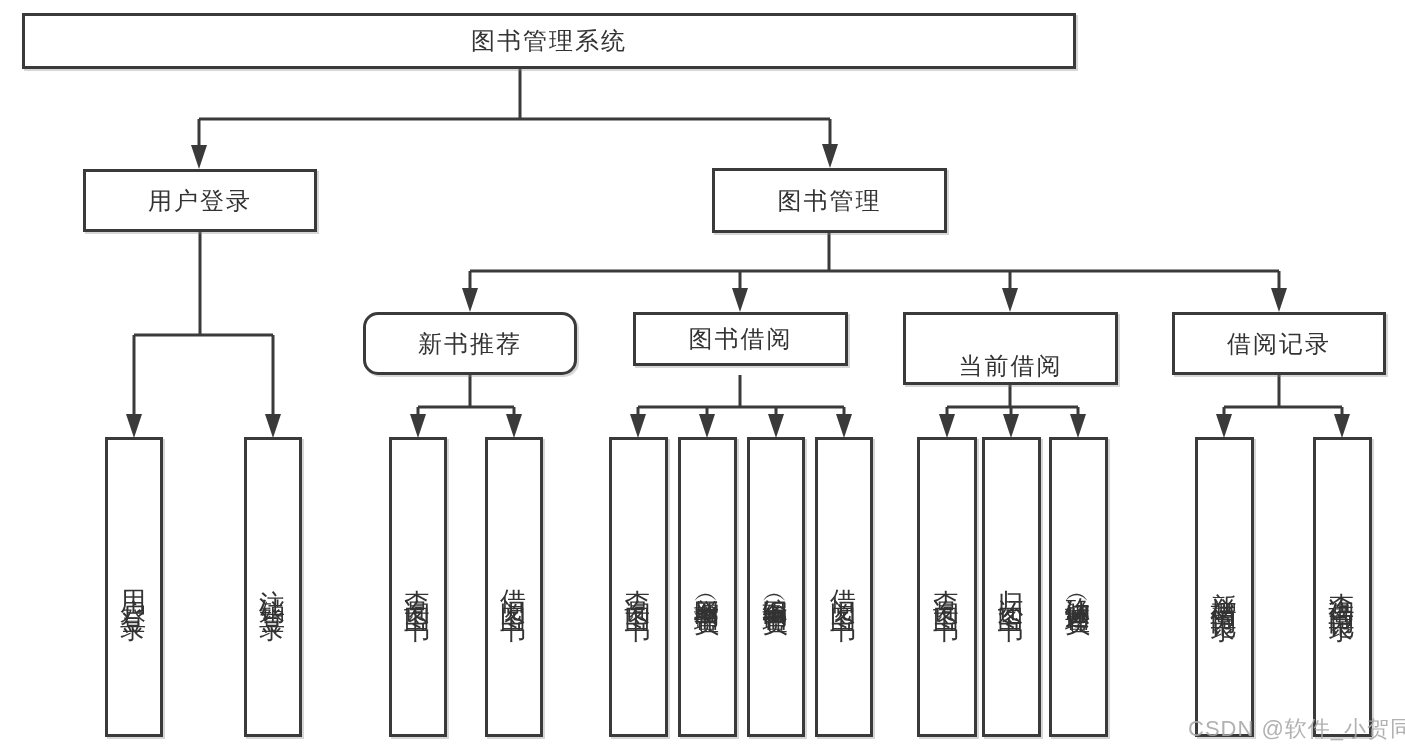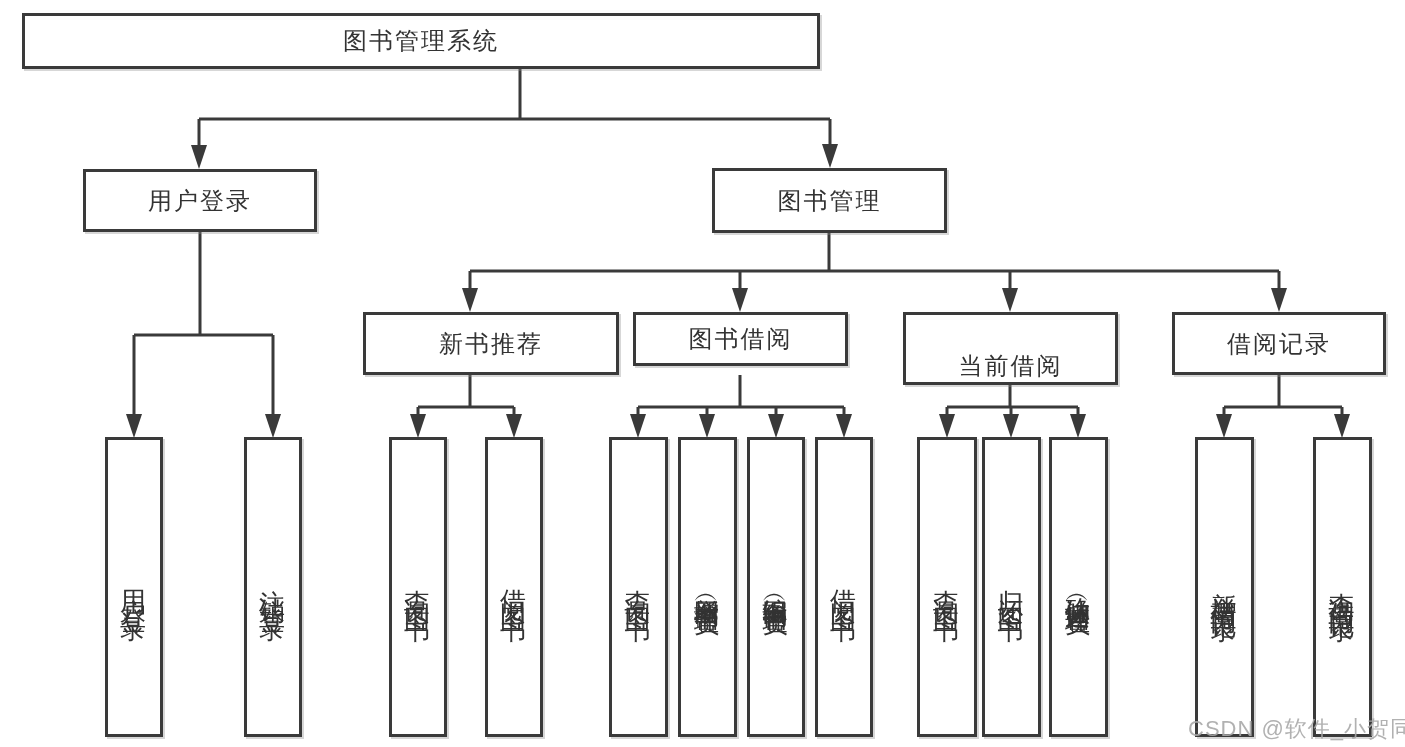--- a/index.html
+++ b/index.html
@@ -95,32 +95,32 @@
       <polygon points="768,414 784,414 776,438"></polygon>
       <polygon points="836,414 852,414 844,438"></polygon>
       <polygon points="939,414 955,414 947,438"></polygon>
       <polygon points="1003,414 1019,414 1011,438"></polygon>
       <polygon points="1070,414 1086,414 1078,438"></polygon>
       <polygon points="1216,414 1232,414 1224,438"></polygon>
       <polygon points="1334,414 1350,414 1342,438"></polygon>
     </g>
   </svg>
 
-  <div class="hbox" style="left:22px; top:13px; width:798px; height:56px;">
+  <div class="hbox" style="left:22px; top:13px; width:1054px; height:56px;">
     <span>图书管理系统</span>
   </div>
 
   <div class="hbox" style="left:83px; top:169px; width:234px; height:63px;">
     <span>用户登录</span>
   </div>
   <div class="hbox" style="left:712px; top:168px; width:235px; height:65px;">
     <span>图书管理</span>
   </div>
 
-  <div class="hbox" style="left:363px; top:312px; width:256px; height:63px;">
+  <div class="hbox" style="left:363px; top:312px; width:214px; height:63px;border-radius:15px;">
     <span>新书推荐</span>
   </div>
   <div class="hbox" style="left:633px; top:312px; width:215px; height:54px;">
     <span>图书借阅</span>
   </div>
   <div class="hbox" style="left:903px; top:312px; width:215px; height:73px;align-items:flex-end;">
     <span>当前借阅</span>
   </div>
   <div class="hbox" style="left:1172px; top:312px; width:214px; height:63px;align-items:center;">
     <span>借阅记录</span>

